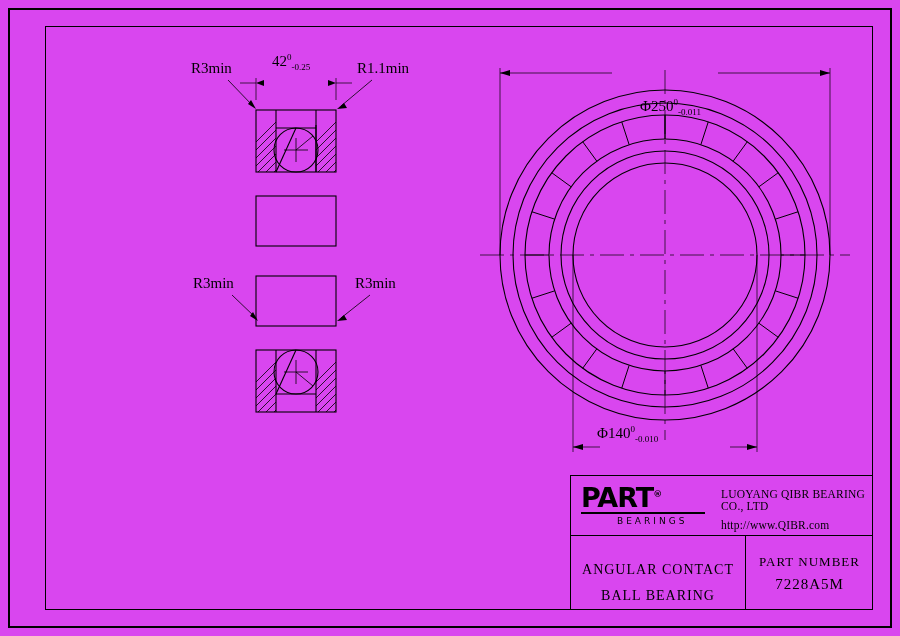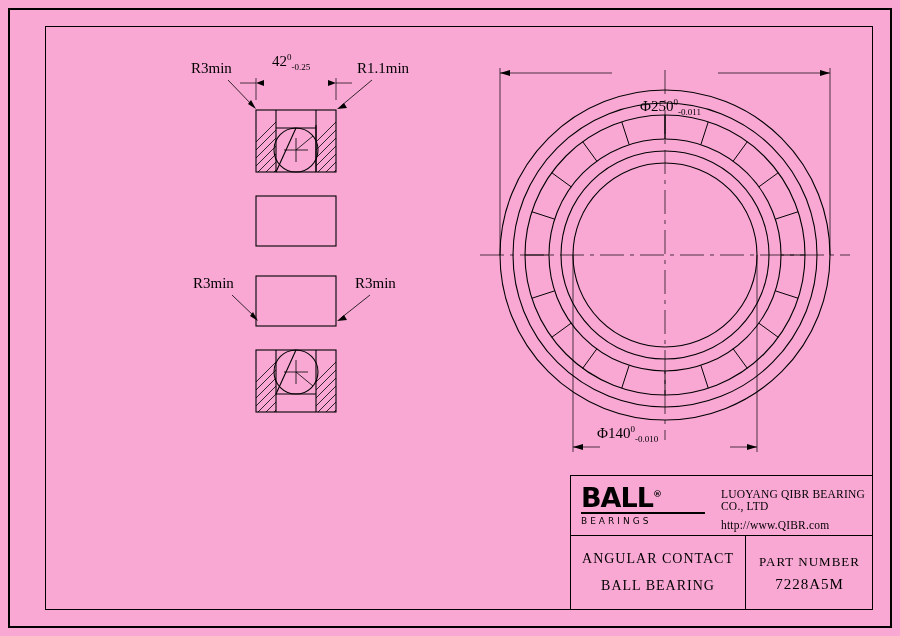--- a/index.html
+++ b/index.html
@@ -1,37 +1,37 @@
 <!DOCTYPE html>
 <html><head>
 <meta charset="utf-8">
 <style>
   html,body{margin:0;padding:0;background:#ffffff;}
   body{width:900px;height:636px;font-family:"Liberation Serif",serif;color:#000;}
-  #sheet{position:relative;width:900px;height:636px;overflow:hidden;background:#f9a8d4;}
+  #sheet{position:relative;width:900px;height:636px;overflow:hidden;background:#d946ef;}
   .frame-outer{position:absolute;left:8px;top:8px;width:884px;height:620px;border:2px solid #000;box-sizing:border-box;}
   .frame-inner{position:absolute;left:45px;top:26px;width:828px;height:584px;border:1px solid #000;box-sizing:border-box;}
   svg{position:absolute;left:0;top:0;}
   .lbl{position:absolute;font-family:"Liberation Serif",serif;white-space:nowrap;}
   .dim{font-size:15px;}
   .sup{font-size:9px;vertical-align:super;}
   .sub{font-size:9px;vertical-align:sub;}
   
   #titleblock{position:absolute;left:570px;top:475px;width:303px;height:135px;border:1px solid #000;box-sizing:border-box;}
   #tb-top{position:absolute;left:0;top:0;width:100%;height:60px;border-bottom:1px solid #000;box-sizing:border-box;}
   #tb-bot{position:absolute;left:0;top:60px;width:100%;height:74px;}
-  #tb-bot-left{position:absolute;left:0;top:0;width:175px;height:74px;border-right:1px solid #000;box-sizing:border-box;display:flex;flex-direction:column;align-items:center;justify-content:center;}
+  #tb-bot-left{position:absolute;left:0;top:0;width:175px;height:74px;border-right:1px solid #000;box-sizing:border-box;display:flex;flex-direction:column;align-items:center;justify-content:flex-end;}
   #tb-bot-right{position:absolute;left:175px;top:0;width:127px;height:74px;display:flex;flex-direction:column;align-items:center;justify-content:center;}
   .tb-line{font-size:14px;letter-spacing:1px;line-height:1.9;}
   .tb-pn-label{font-size:13px;letter-spacing:1px;}
   .tb-pn-value{font-size:15px;letter-spacing:1px;margin-top:6px;}
   #logo{position:absolute;left:10px;top:8px;width:130px;}
   #logo .q{font-family:"DejaVu Sans",sans-serif;font-weight:bold;font-size:27px;letter-spacing:-1px;line-height:1;}
   #logo .reg{font-size:9px;vertical-align:super;font-family:"DejaVu Sans",sans-serif;}
-  #logo .bearings{font-family:"DejaVu Sans",sans-serif;font-size:9px;letter-spacing:3px;margin-top:1px;}
+  #logo .bearings{font-family:"DejaVu Sans",sans-serif;font-size:9px;letter-spacing:3px;margin-top:1px;margin-left:36px;}
   #logo .bar{width:124px;height:2px;background:#000;margin:1px 0 2px 0;}
   #tb-company{position:absolute;left:150px;top:12px;width:150px;text-align:left;}
   #tb-company .c1{font-size:11.5px;letter-spacing:0.2px;}
   #tb-company .c2{font-size:11.5px;letter-spacing:0.2px;margin-top:7px;}
 </style>
 </head>
 <body>
 
 <div id="sheet">
 
@@ -270,21 +270,21 @@
     <span>Φ</span><span>250</span><span class="sup">0</span><span class="sub">-0.011</span>
   </div>
 
   <div class="lbl dim" style="left:597px;top:424px;">
     <span>Φ</span><span>140</span><span class="sup">0</span><span class="sub">-0.010</span>
   </div>
 
   <div id="titleblock">
     <div id="tb-top">
       <div id="logo">
-        <div class="q"><span>BALL</span><span class="reg">®</span></div>
+        <div class="q"><span>PART</span><span class="reg">®</span></div>
         <div class="bar"></div>
         <div class="bearings">BEARINGS</div>
       </div>
       <div id="tb-company">
         <div class="c1">LUOYANG QIBR BEARING CO., LTD</div>
         <div class="c2">http://www.QIBR.com</div>
       </div>
     </div>
     <div id="tb-bot">
       <div id="tb-bot-left">

